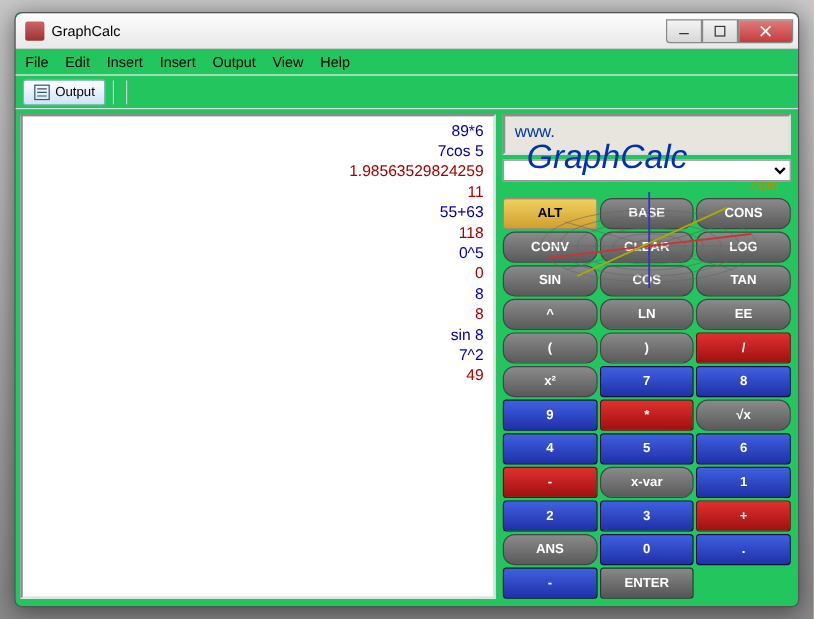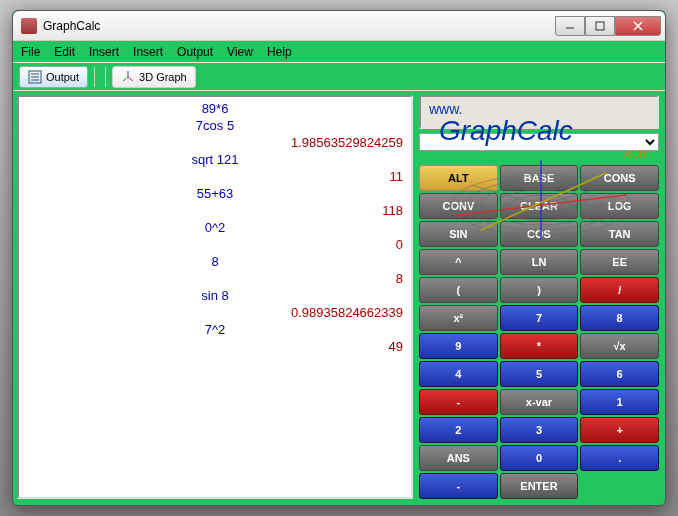--- a/index.html
+++ b/index.html
@@ -16,32 +16,32 @@
     .menubar { height: 22px; display: flex; align-items: center; padding: 0 8px; border-bottom: 1px solid #eee; font-size: 12px; gap: 14px; }
     .menubar span { cursor: pointer; }
     .toolbar { height: 28px; display: flex; align-items: center; padding: 2px 6px; border-bottom: 1px solid #ddd; gap: 2px; font-size: 11px; }
     .tab-btn { height: 22px; padding: 0 8px; border: 1px solid #ccc; border-radius: 3px; background: linear-gradient(#fff,#ececec); display: flex; align-items: center; gap: 4px; cursor: pointer; }
     .tab-btn.active { background: linear-gradient(#fff,#cfe3f6); border-color: #8ab; }
     .tab-icon { width: 14px; height: 14px; display: flex; align-items: center; justify-content: center; }
     .sep { width: 1px; height: 20px; background: #ccc; margin: 0 4px; }
     .content { flex: 1; display: flex; padding: 4px 6px 6px 4px; gap: 6px; overflow: hidden; }
     .output { flex: 1; border: 2px inset #e0e0e0; background: #fff; padding: 4px 8px; font-size: 13px; font-family: Arial, sans-serif; overflow: hidden; }
     .entry { margin-bottom: 2px; }
-    .expr { color: #0000aa; text-align: center; }
+    .expr { color: #0000aa; text-align: right; }
     .result { color: #aa0000; text-align: right; }
     .rightpanel { width: 240px; display: flex; flex-direction: column; gap: 4px; }
     .logo { width: 240px; height: 158px; border: 2px inset #e0e0e0; background: #e8e4de; position: relative; font-family: "Comic Sans MS", cursive; }
     .logo-text1 { position: absolute; left: 8px; top: 4px; color: #0033aa; font-size: 14px; }
     .logo-text2 { position: absolute; left: 18px; top: 18px; color: #0033aa; font-size: 28px; font-style: italic; }
     .logo-text3 { position: absolute; right: 8px; top: 50px; color: #cc8800; font-size: 12px; }
     .logo-mesh { position: absolute; left: 20px; top: 58px; width: 200px; height: 90px; }
     .dropdown { width: 100%; height: 22px; border: 1px solid #999; background: #fff; font-size: 12px; }
     .keypad { display: grid; grid-template-columns: repeat(3, 1fr); gap: 2px; margin-top: 10px; }
     .key { height: 26px; border: 1px solid #333; border-radius: 3px; font-size: 11px; font-weight: bold; display: flex; align-items: center; justify-content: center; cursor: pointer; color: #fff; font-family: Arial, sans-serif; }
-    .k-gray { background: linear-gradient(#8a8a8a,#5a5a5a); border-color:#444; }
+    .k-gray { background: linear-gradient(#8a8a8a,#5a5a5a); border-color:#444;border-radius:10px; }
     .k-yellow { background: linear-gradient(#f0d060,#d0a030); color: #000; border-color:#a87; }
     .k-blue { background: linear-gradient(#4060e0,#2030a8); border-color:#114; }
     .k-red { background: linear-gradient(#e03030,#a01010); border-color:#611; }
     .k-enter { background: linear-gradient(#888,#555); border-color:#333; }
   </style>
 </head>
 <body>
 
 <div class="window">
 
@@ -85,47 +85,35 @@
             <rect x="1" y="1" width="12" height="12" fill="none" stroke="#357"></rect>
             <line x1="3" y1="4" x2="11" y2="4" stroke="#357"></line>
             <line x1="3" y1="7" x2="11" y2="7" stroke="#357"></line>
             <line x1="3" y1="10" x2="11" y2="10" stroke="#357"></line>
           </svg>
         </span>
       <span>Output</span>
     </div>
     <div class="sep"></div>
     <div class="sep"></div>
-    <div class="tab-btn">
-      <span class="tab-icon">
-          <svg width="14" height="14">
-            <line x1="7" y1="7" x2="7" y2="1" stroke="#33c"></line>
-            <line x1="7" y1="7" x2="12" y2="11" stroke="#c33"></line>
-            <line x1="7" y1="7" x2="2" y2="11" stroke="#393"></line>
-          </svg>
-        </span>
-      <span>3D Graph</span>
-    </div>
   </div>
 
   <div class="content">
     <div class="output" id="output-panel">
         <div class="entry expr">89*6</div>
         <div class="entry expr">7cos 5</div>
         <div class="entry result">1.98563529824259</div>
-        <div class="entry expr">sqrt 121</div>
         <div class="entry result">11</div>
         <div class="entry expr">55+63</div>
         <div class="entry result">118</div>
-        <div class="entry expr">0^2</div>
+        <div class="entry expr">0^5</div>
         <div class="entry result">0</div>
         <div class="entry expr">8</div>
         <div class="entry result">8</div>
         <div class="entry expr">sin 8</div>
-        <div class="entry result">0.98935824662339</div>
         <div class="entry expr">7^2</div>
         <div class="entry result">49</div>
       </div>
 
     <div class="rightpanel">
       <div class="logo">
         <div class="logo-text1">www.</div>
         <div class="logo-text2">GraphCalc</div>
         <div class="logo-text3">.com</div>
         <svg class="logo-mesh" viewBox="0 0 200 90">

